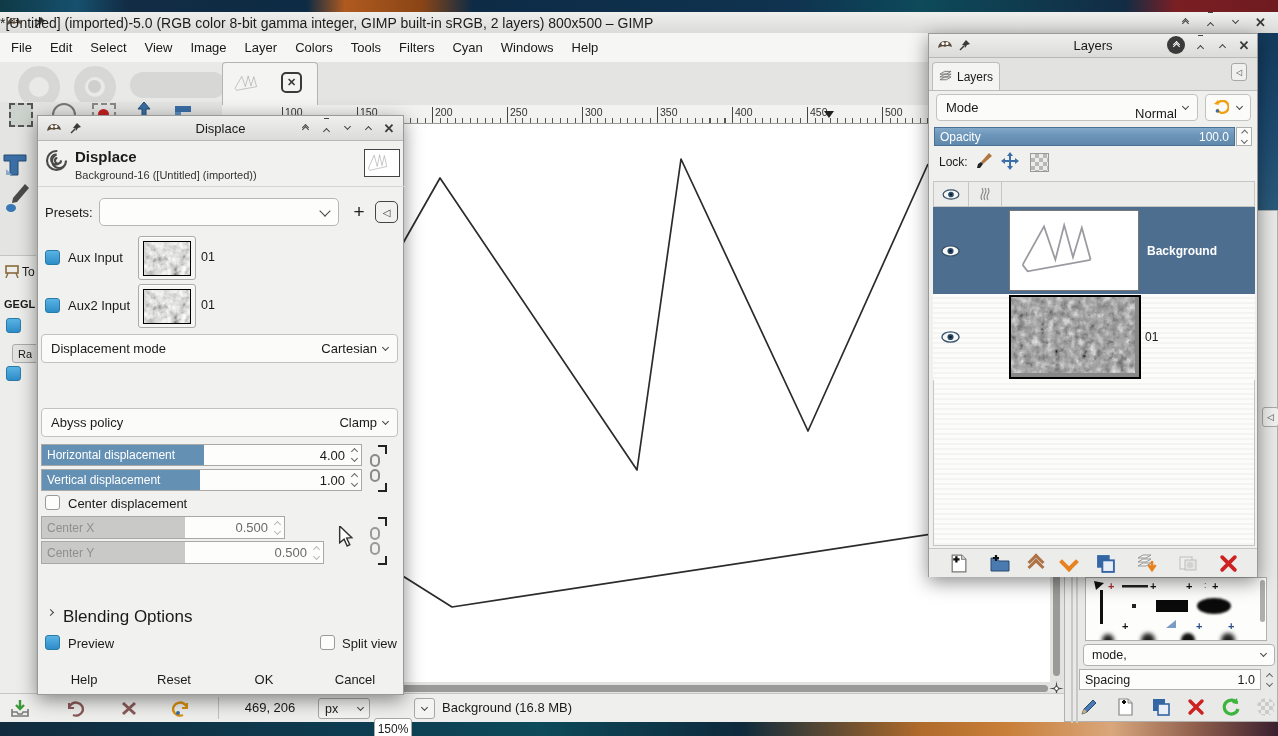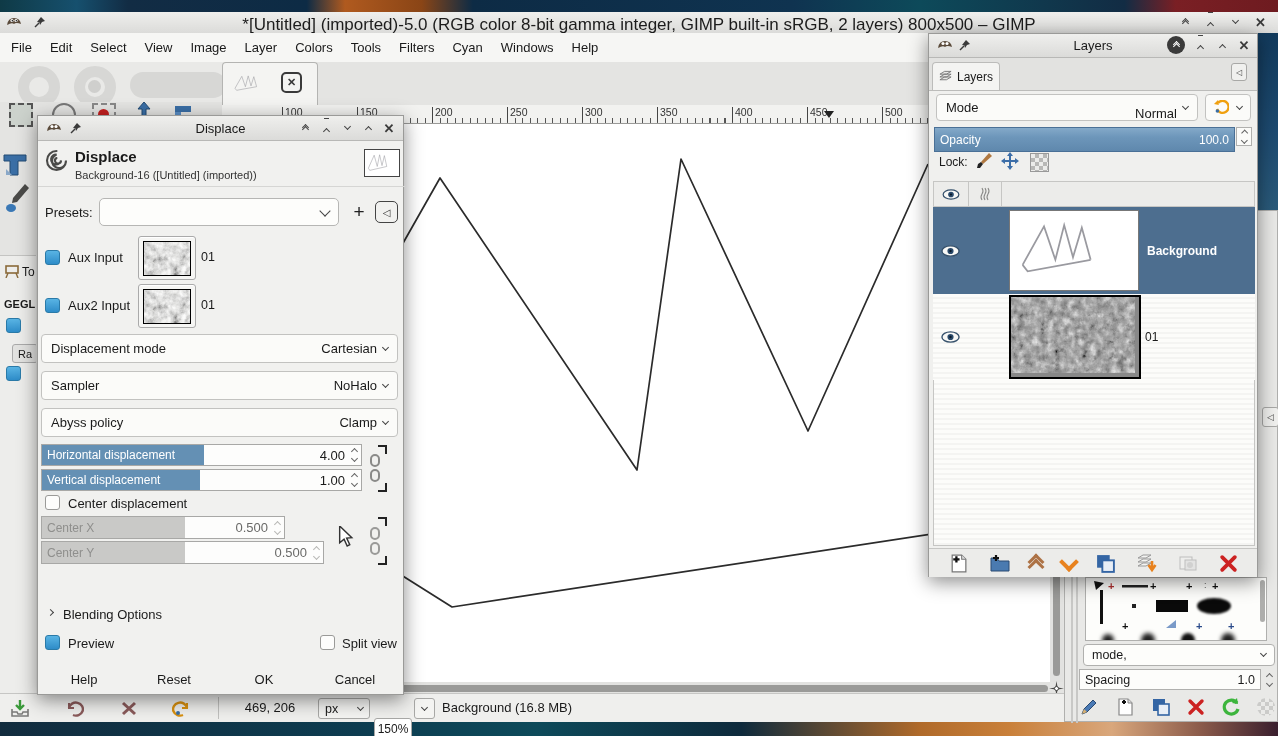--- a/index.html
+++ b/index.html
@@ -86,21 +86,21 @@
         <path d="M1 10 Q2 3 8 3 Q14 3 15 9 Q10 7 8 9 Q6 7 1 10Z" fill="#5a4a3a"></path>
         <circle cx="6" cy="5.5" r="1.6" fill="#fff"></circle>
           <circle cx="10" cy="5.5" r="1.6" fill="#fff"></circle>
         <circle cx="6.3" cy="5.7" r=".7" fill="#000"></circle>
           <circle cx="10.3" cy="5.7" r=".7" fill="#000"></circle>
       </svg>
       <svg class="abs" style="left:34px;top:4px" width="12" height="12" viewBox="0 0 12 12">
         <path d="M7 1 L11 5 L8 6 L6 9 L5.4 6.6 L3 6 Z" fill="#3a3a3a"></path>
           <line x1="5" y1="7" x2="1" y2="11" stroke="#3a3a3a" stroke-width="1.4"></line>
       </svg>
-      <div class="abs" style="left:0;right:0;top:3px;text-align:center;font-size:17px;color:#1c1c1c;">*[Untitled] (imported)-5.0 (RGB color 8-bit gamma integer, GIMP built-in sRGB, 2 layers) 800x500 – GIMP</div>
+      <div class="abs" style="left:0;right:0;top:3px;font-size:14px;color:#1c1c1c;">*[Untitled] (imported)-5.0 (RGB color 8-bit gamma integer, GIMP built-in sRGB, 2 layers) 800x500 – GIMP</div>
       <div class="abs" style="right:8px;top:1px;display:flex;gap:6px;">
         <span class="tbtn">
             <span style="display:flex;flex-direction:column;gap:0">
               <i class="ch up s" style="margin:0"></i>
               <i class="ch up s" style="margin:-3px 0 0 0"></i>
             </span>
           </span>
         <span class="tbtn">
             <span style="border-top:1.6px solid #444;padding-top:1px;"><i class="ch up s" style="margin:0"></i></span>
           </span>
@@ -371,21 +371,21 @@
     </div>
     <div class="abs" style="left:276px;top:60px;width:46px;height:27px;background:#fbfbf9;border:1px solid #c2c2c0;border-radius:4px;display:flex;align-items:center;justify-content:space-evenly;box-sizing:border-box;">
       <svg width="15" height="15" viewBox="0 0 15 15">
         <path d="M4 3 A6 6 0 1 1 3 9" stroke="#f0a010" stroke-width="2.4" fill="none"></path>
         <path d="M4 0 L4.8 5 L0 4 Z" fill="#f0a010"></path>
           <circle cx="3.4" cy="11" r="1.8" fill="#3a6ea5"></circle>
       </svg>
       <i class="ch dn s"></i>
     </div>
 
-    <div class="abs" style="left:5px;top:93px;width:301px;height:25px;background:linear-gradient(#84a9c9,#6d96ba 40%,#5f88ad);border:1px solid #4a7096;display:flex;align-items:center;padding:0 5px;box-sizing:border-box;">
+    <div class="abs" style="left:5px;top:93px;width:301px;height:19px;background:linear-gradient(#84a9c9,#6d96ba 40%,#5f88ad);border:1px solid #4a7096;display:flex;align-items:center;padding:0 5px;box-sizing:border-box;">
       <span style="font-size:12px;color:#fff;">Opacity</span>
       <span class="flex1"></span>
       <span style="font-size:12px;color:#fff;">100.0</span>
     </div>
     <div class="abs" style="left:307px;top:93px;width:16px;height:19px;background:#fbfbf9;border:1px solid #b0b0ae;box-sizing:border-box;">
       <div class="spin" style="width:100%;height:100%;">
           <i class="ch up s"></i>
           <i class="ch dn s"></i>
         </div>
     </div>
@@ -548,26 +548,20 @@
         </svg>
     </div>
     <span class="abs" style="left:163px;top:182px;font-size:12.5px;">01</span>
 
     <div class="fieldrow abs" style="left:3px;top:218px;width:357px;height:29px;">
       <span>Displacement mode</span>
         <span class="flex1"></span>
       <span>Cartesian</span>
         <i class="ch dn s"></i>
     </div>
-    <div class="fieldrow abs" style="left:3px;top:255px;width:357px;height:29px;">
-      <span>Sampler</span>
-        <span class="flex1"></span>
-      <span>NoHalo</span>
-        <i class="ch dn s"></i>
-    </div>
     <div class="fieldrow abs" style="left:3px;top:292px;width:357px;height:29px;">
       <span>Abyss policy</span>
         <span class="flex1"></span>
       <span>Clamp</span>
         <i class="ch dn s"></i>
     </div>
 
     <div class="slider abs" style="left:3px;top:328px;width:321px;height:22px;">
       <div class="fill" style="width:152px;">
           <span>Horizontal displacement</span>
@@ -632,21 +626,21 @@
     </svg>
 
     <div class="bracket t abs" style="left:340px;top:401px;"></div>
     <svg class="abs" style="left:330px;top:411px" width="14" height="29" viewBox="0 0 14 29">
       <rect x="3" y="1" width="8" height="11" rx="4" fill="none" stroke="#9a9a98" stroke-width="2"></rect>
       <rect x="3" y="16" width="8" height="11" rx="4" fill="none" stroke="#9a9a98" stroke-width="2"></rect>
     </svg>
     <div class="bracket b abs" style="left:340px;top:440px;"></div>
 
     <i class="ch dn s abs" style="left:10px;top:494px;transform:rotate(-45deg);"></i>
-    <span class="abs" style="left:25px;top:491px;font-size:13px;">Blending Options</span>
+    <span class="abs" style="left:25px;top:491px;font-size:17px;">Blending Options</span>
 
     <div class="cb on abs" style="left:7px;top:519px;"></div>
     <span class="abs" style="left:30px;top:520px;font-size:13px;">Preview</span>
     <div class="cb off abs" style="left:282px;top:519px;"></div>
     <span class="abs" style="left:304px;top:520px;font-size:13px;">Split view</span>
 
     <div class="dlgbtn abs" style="left:13px;top:550px;width:66px;height:26px;">Help</div>
     <div class="dlgbtn abs" style="left:103px;top:550px;width:66px;height:26px;">Reset</div>
     <div class="dlgbtn abs" style="left:194px;top:550px;width:64px;height:26px;">OK</div>
     <div class="dlgbtn abs" style="left:283px;top:550px;width:68px;height:26px;">Cancel</div>

